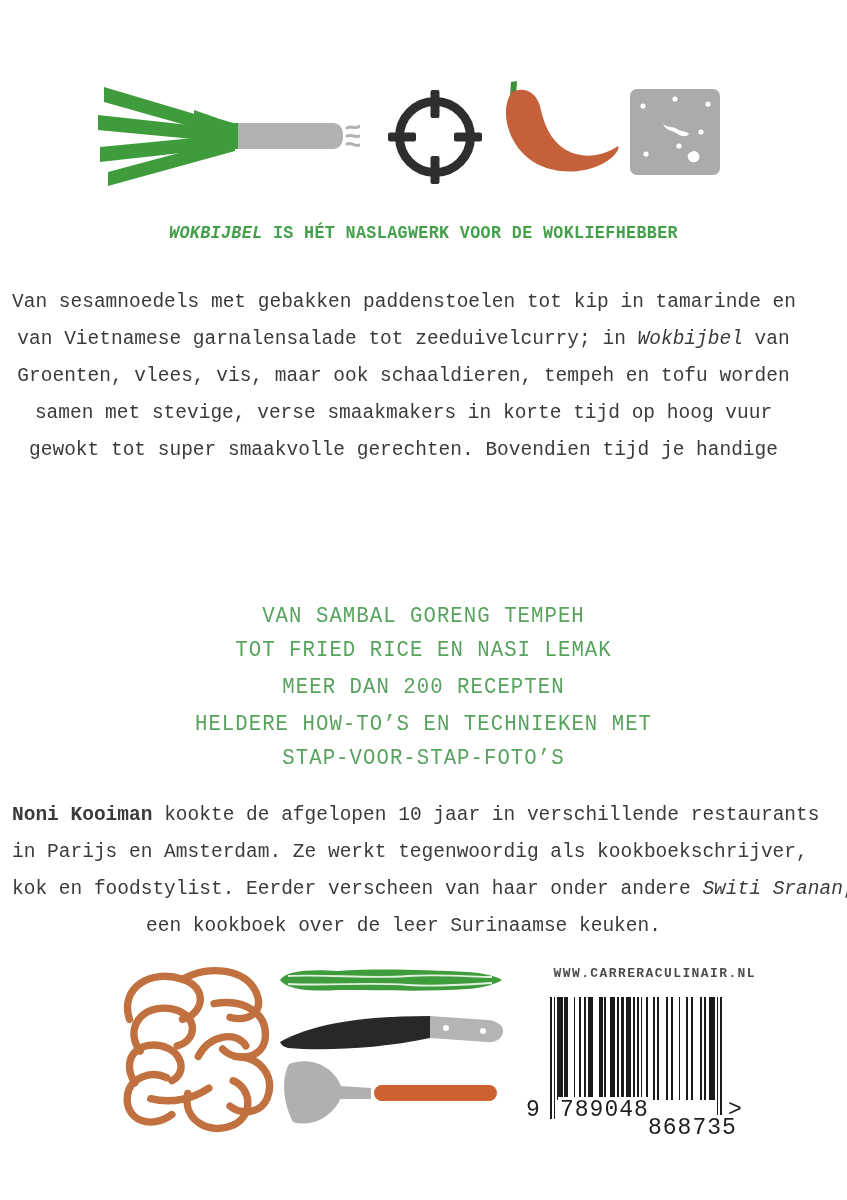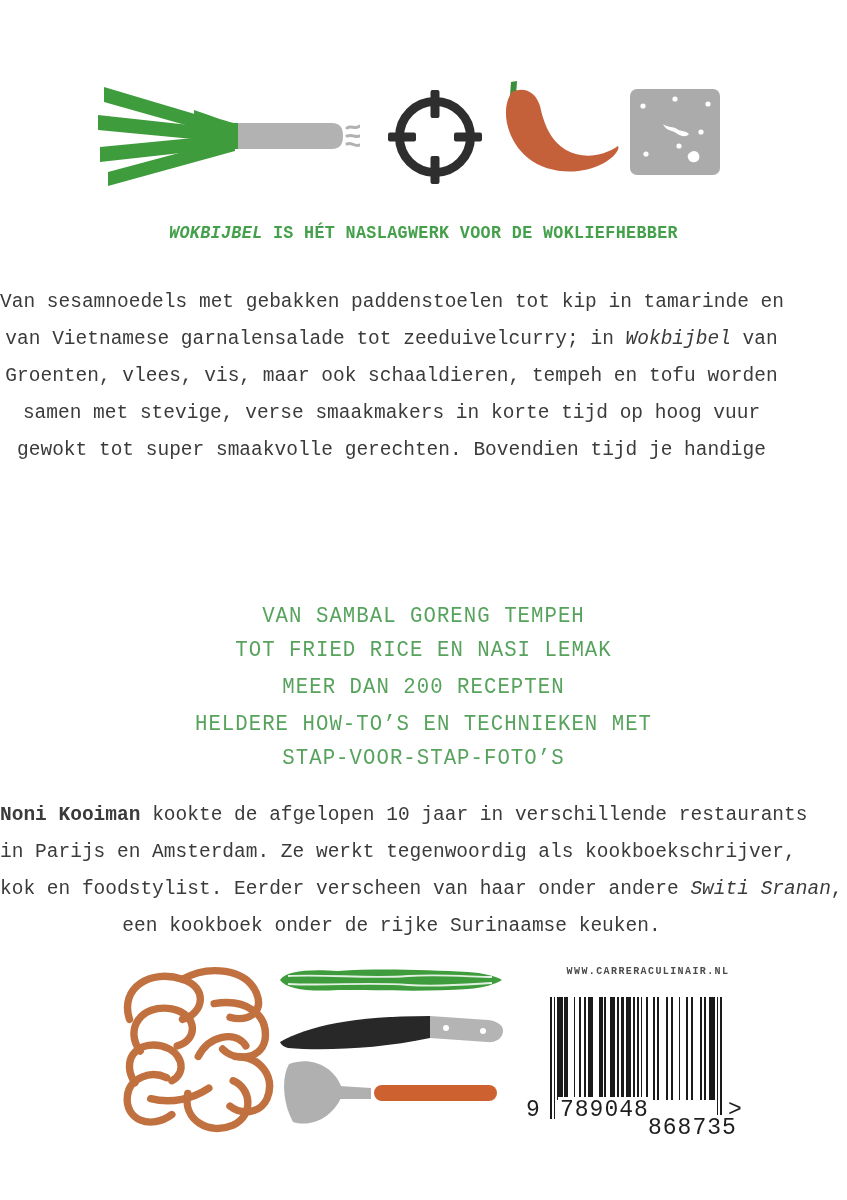--- a/index.html
+++ b/index.html
@@ -17,21 +17,21 @@
     top:222px;left:0;width:847px;
     text-align:center;
     font-size:19px;font-weight:bold;
     color:#44a04a;
     letter-spacing:.4px;
     transform:scaleX(.88);
     transform-origin:center;
     white-space:nowrap;
   }
   .headline em{font-style:italic;}
-  .bodyblock{left:0;width:783px;text-align:center;}
+  .bodyblock{left:12px;width:783px;text-align:center;}
   .bodyblock .tline{
     line-height:37px;
     font-size:19.5px;
     white-space:nowrap;
     color:#3b3b3b;
   }
   .bodyblock .tline em{font-style:italic;}
   .bodyblock .tline strong{font-weight:bold;}
   .highlights{
     top:600px;left:0;width:847px;
@@ -42,22 +42,22 @@
   }
   .hl-item{margin-bottom:3px;}
   .highlights .tline{
     font-size:22px;
     letter-spacing:1.1px;
     line-height:34px;
     white-space:nowrap;
   }
   .website{
     top:966px;left:540px;width:216px;
-    text-align:center;
-    font-size:10px;font-weight:bold;
+    text-align:right;
+    font-size:13px;font-weight:bold;
     letter-spacing:1.4px;
     color:#4b4b4b;
     white-space:nowrap;
   }
   
   .barcode{top:997px;left:550px;width:172px;height:140px;}
   .barcode svg{position:absolute;top:0;left:0;}
   .bc-digits{
     position:absolute;top:100px;left:0;width:240px;height:32px;
     font-size:23px;color:#1e1e1e;
@@ -148,21 +148,21 @@
       <div class="hl-item">
         <div class="tline">HELDERE HOW-TO’S EN TECHNIEKEN MET</div>
         <div class="tline">STAP-VOOR-STAP-FOTO’S</div>
       </div>
     </div>
 
   <div class="abs bodyblock" style="top:797px;">
       <div class="tline"><strong>Noni Kooiman</strong><span> kookte de afgelopen 10 jaar in verschillende restaurants</span></div>
       <div class="tline">in Parijs en Amsterdam. Ze werkt tegenwoordig als kookboekschrijver,</div>
       <div class="tline"><span>kok en foodstylist. Eerder verscheen van haar onder andere </span><em>Switi Sranan</em><span>,</span></div>
-      <div class="tline">een kookboek onder de rijke Surinaamse keuken.</div>
+      <div class="tline">een kookboek over de leer Surinaamse keuken.</div>
     </div>
 
   <div class="abs" style="top:956px;left:103px;">
     <svg width="180" height="185" viewBox="0 0 160 175">
       <g fill="none" stroke="#c1713f" stroke-width="7" stroke-linecap="round">
         <path d="M20,60 C10,30 40,12 70,22 C95,30 90,55 70,60"></path>
         <path d="M70,22 C95,8 130,12 140,35 C148,55 130,62 115,58"></path>
         <path d="M30,90 C15,70 30,45 60,50 C85,55 85,80 65,85"></path>
         <path d="M100,45 C130,40 152,55 148,80 C144,98 120,100 108,88"></path>
         <path d="M25,120 C12,100 25,80 50,85 C70,90 75,110 60,118"></path>

